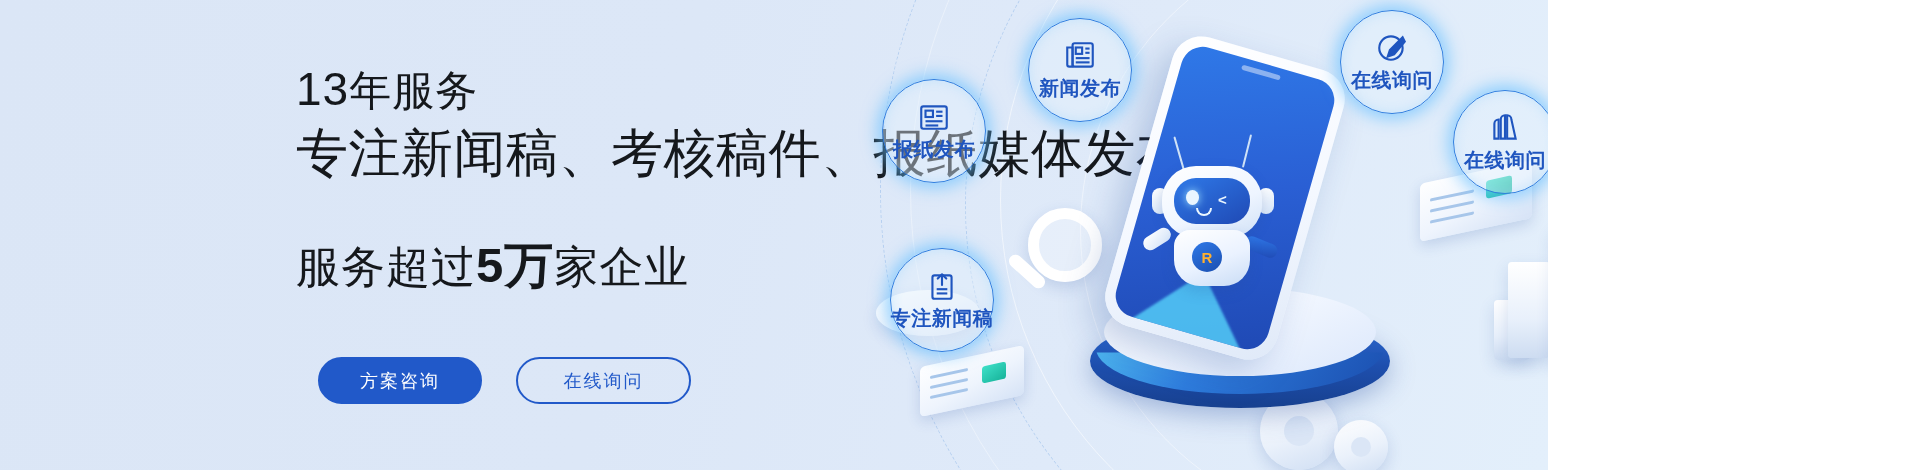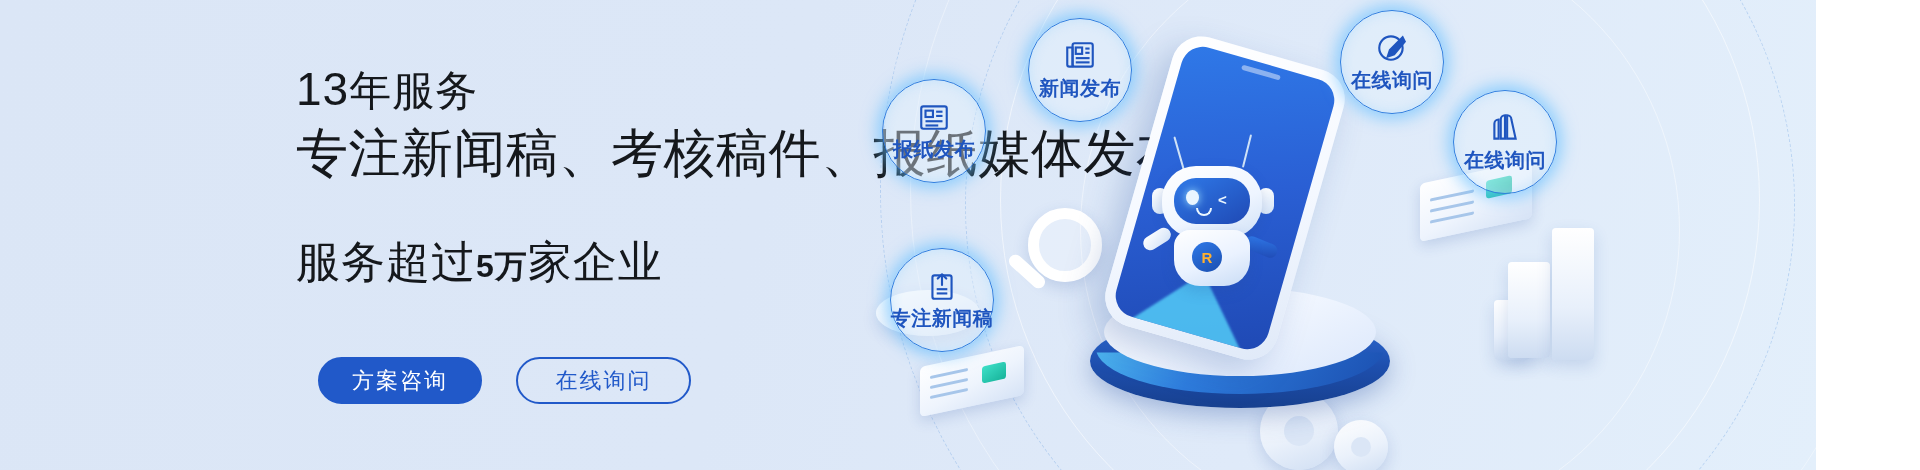--- a/index.html
+++ b/index.html
@@ -1,21 +1,21 @@
 <!DOCTYPE html>
 <html><head>
 <meta charset="utf-8">
 <style>
   * { margin:0; padding:0; box-sizing:border-box; }
   html,body{
     width:1920px; height:470px; overflow:hidden;
     font-family:"Liberation Sans","DejaVu Sans",sans-serif;
   }
   #banner{
-    position:relative; width:1816px; height:470px;
+    position:relative; width:1548px; height:470px;
     background:linear-gradient(105deg,#dbe6f6 0%,#dce7f7 42%,#dfeaf9 70%,#e3effb 100%);
     overflow:hidden;
   }
 
   
   .bg-arc{
     position:absolute; border-radius:50%;
     border:1px solid rgba(255,255,255,.55);
     pointer-events:none;
   }
@@ -40,28 +40,28 @@
   }
   .line-1 .big-num{ font-size:46px; font-weight:400; }
   .line-2{
     font-size:52px; line-height:1.45; color:#15181c; letter-spacing:.5px;
     white-space:nowrap; margin-top:0;
   }
   .line-3{
     font-size:44px; line-height:1.2; color:#15181c; letter-spacing:1px;
     white-space:nowrap; margin-top:44px;
   }
-  .line-3 .hl{ font-weight:700; font-size:32px; }
+  .line-3 .hl{ font-weight:700; font-size:49px; }
 
   
   #cta{ position:absolute; left:318px; top:357px; display:flex; gap:34px; align-items:center; }
   .btn{
     display:flex; align-items:center; justify-content:center;
     height:47px; border-radius:24px;
-    font-size:22px; letter-spacing:2px; cursor:pointer;
+    font-size:18px; letter-spacing:2px; cursor:pointer;
     white-space:nowrap; user-select:none;
   }
   .btn-primary{
     width:164px; background:#2159c9; color:#ffffff;
     border:2px solid #2159c9;
   }
   .btn-ghost{
     width:175px; background:transparent; color:#2159c9;
     border:2px solid #2159c9;
   }

